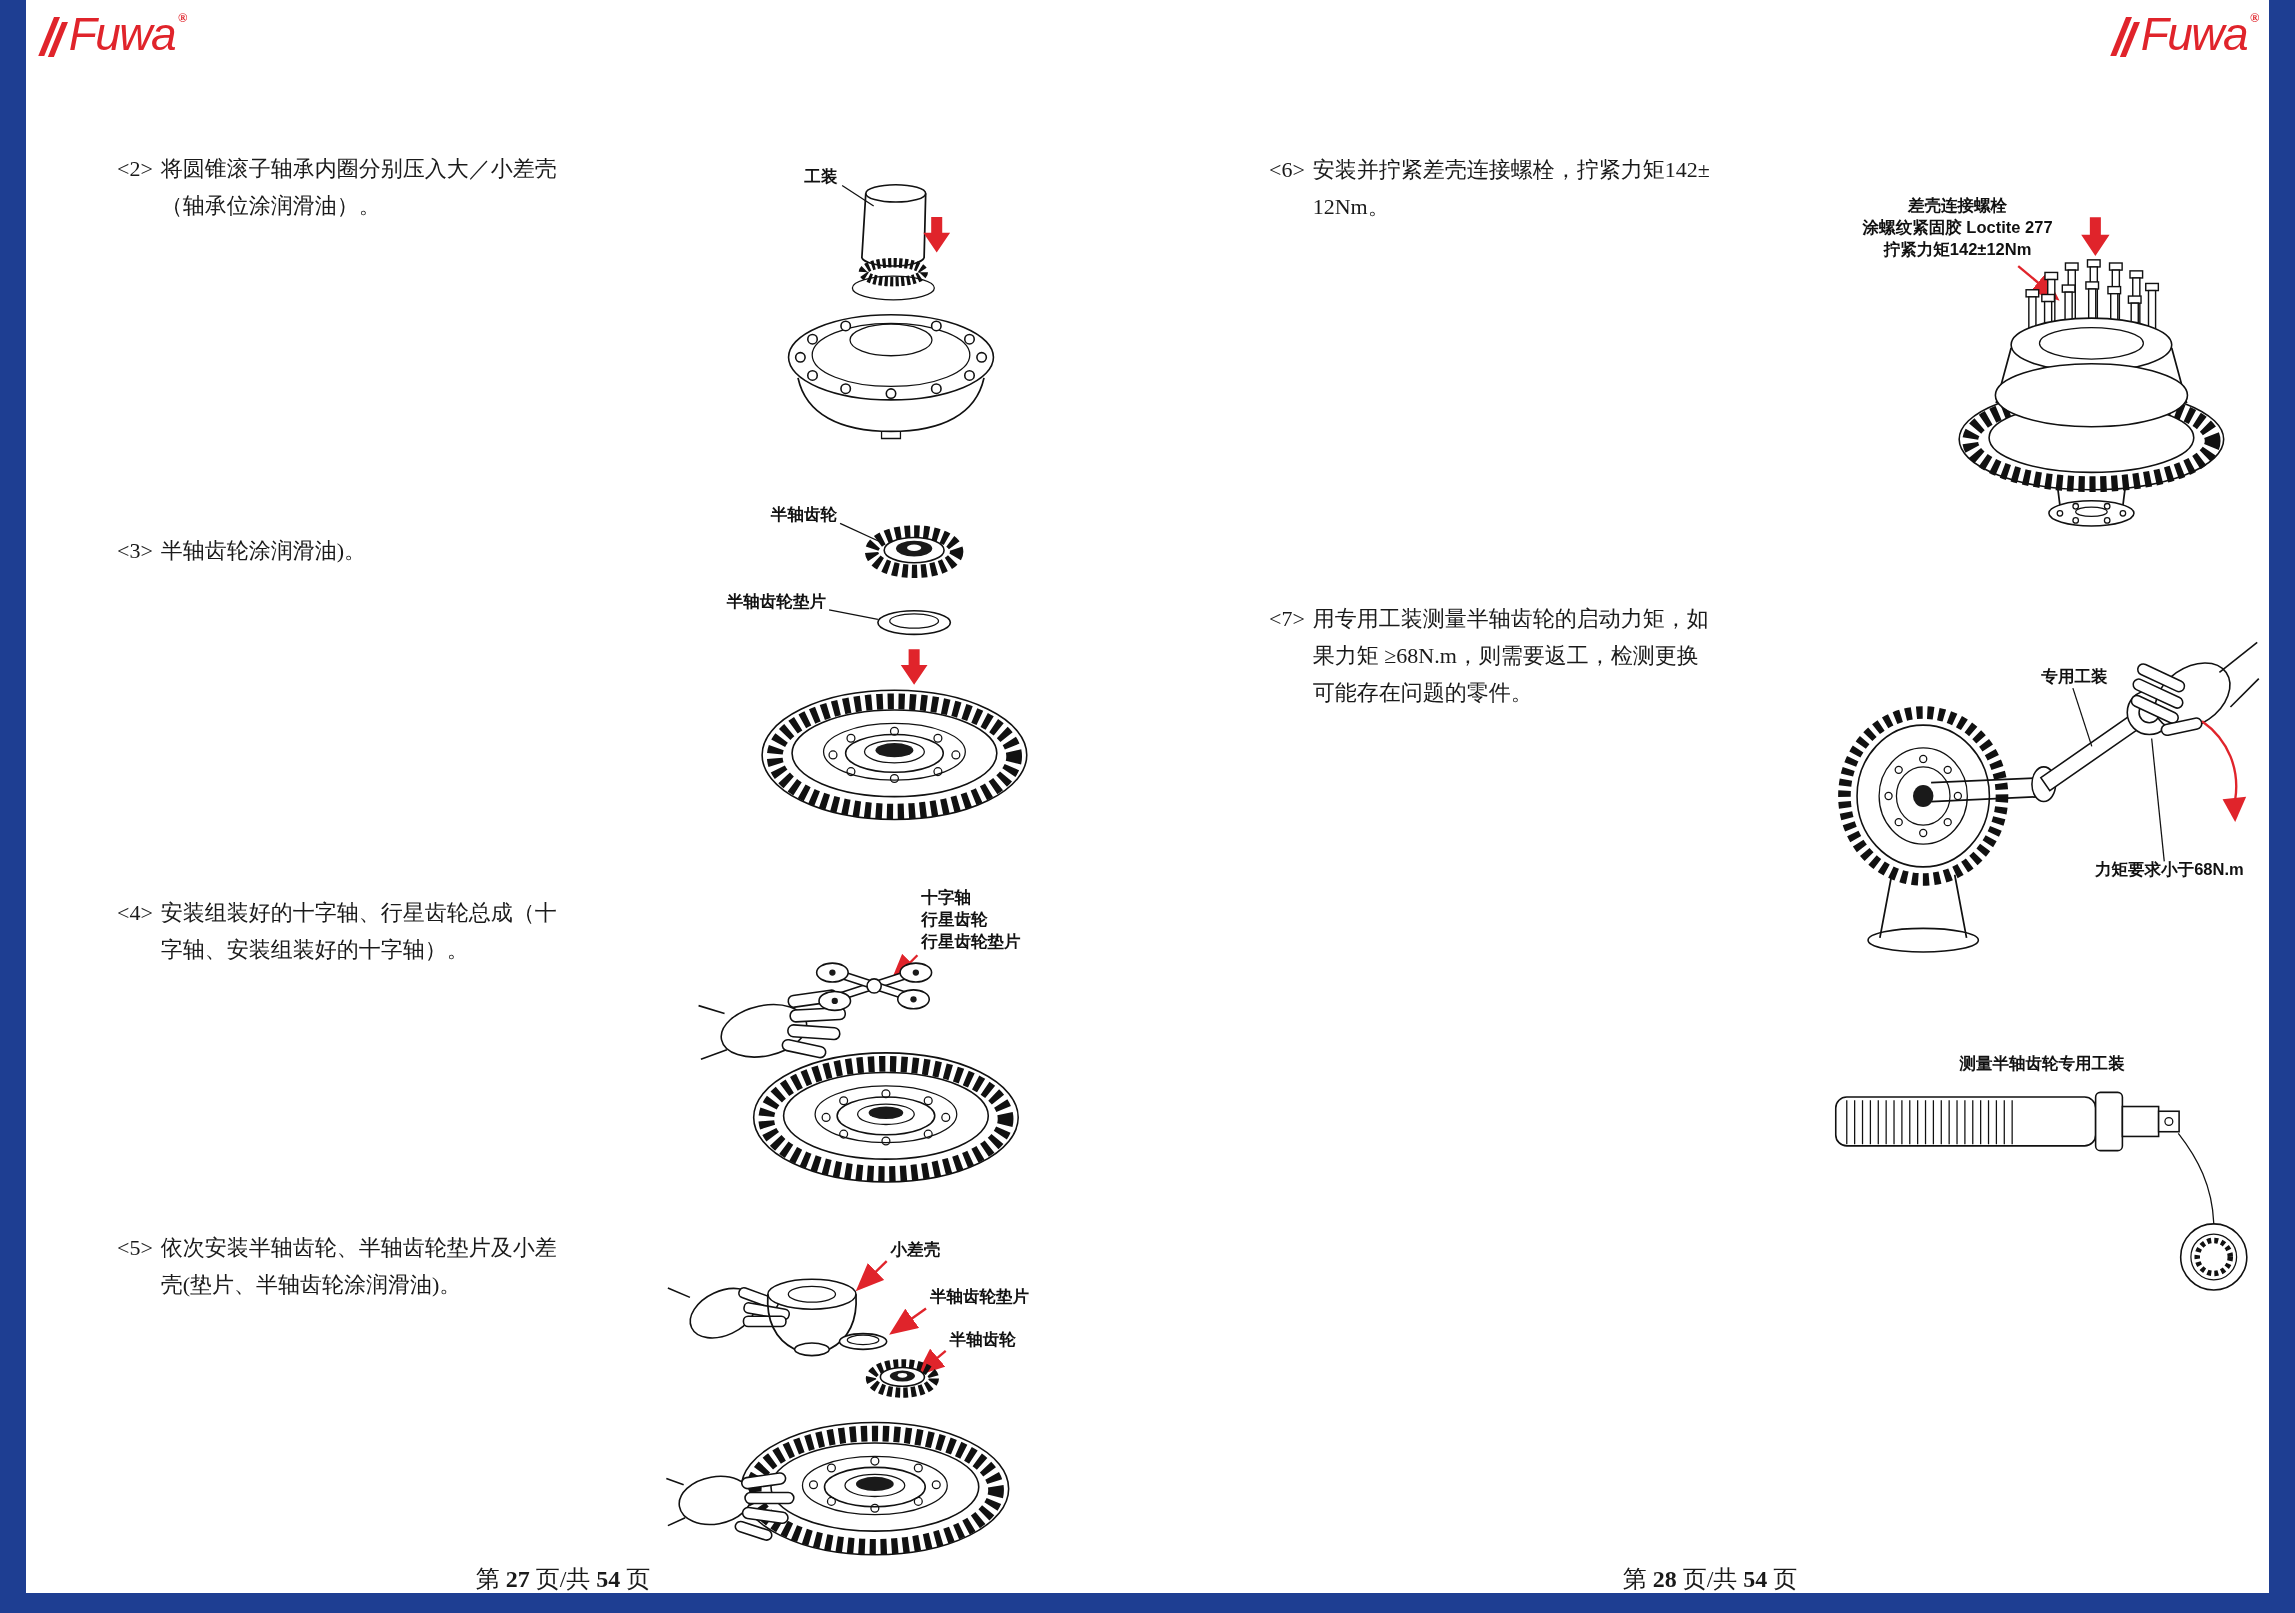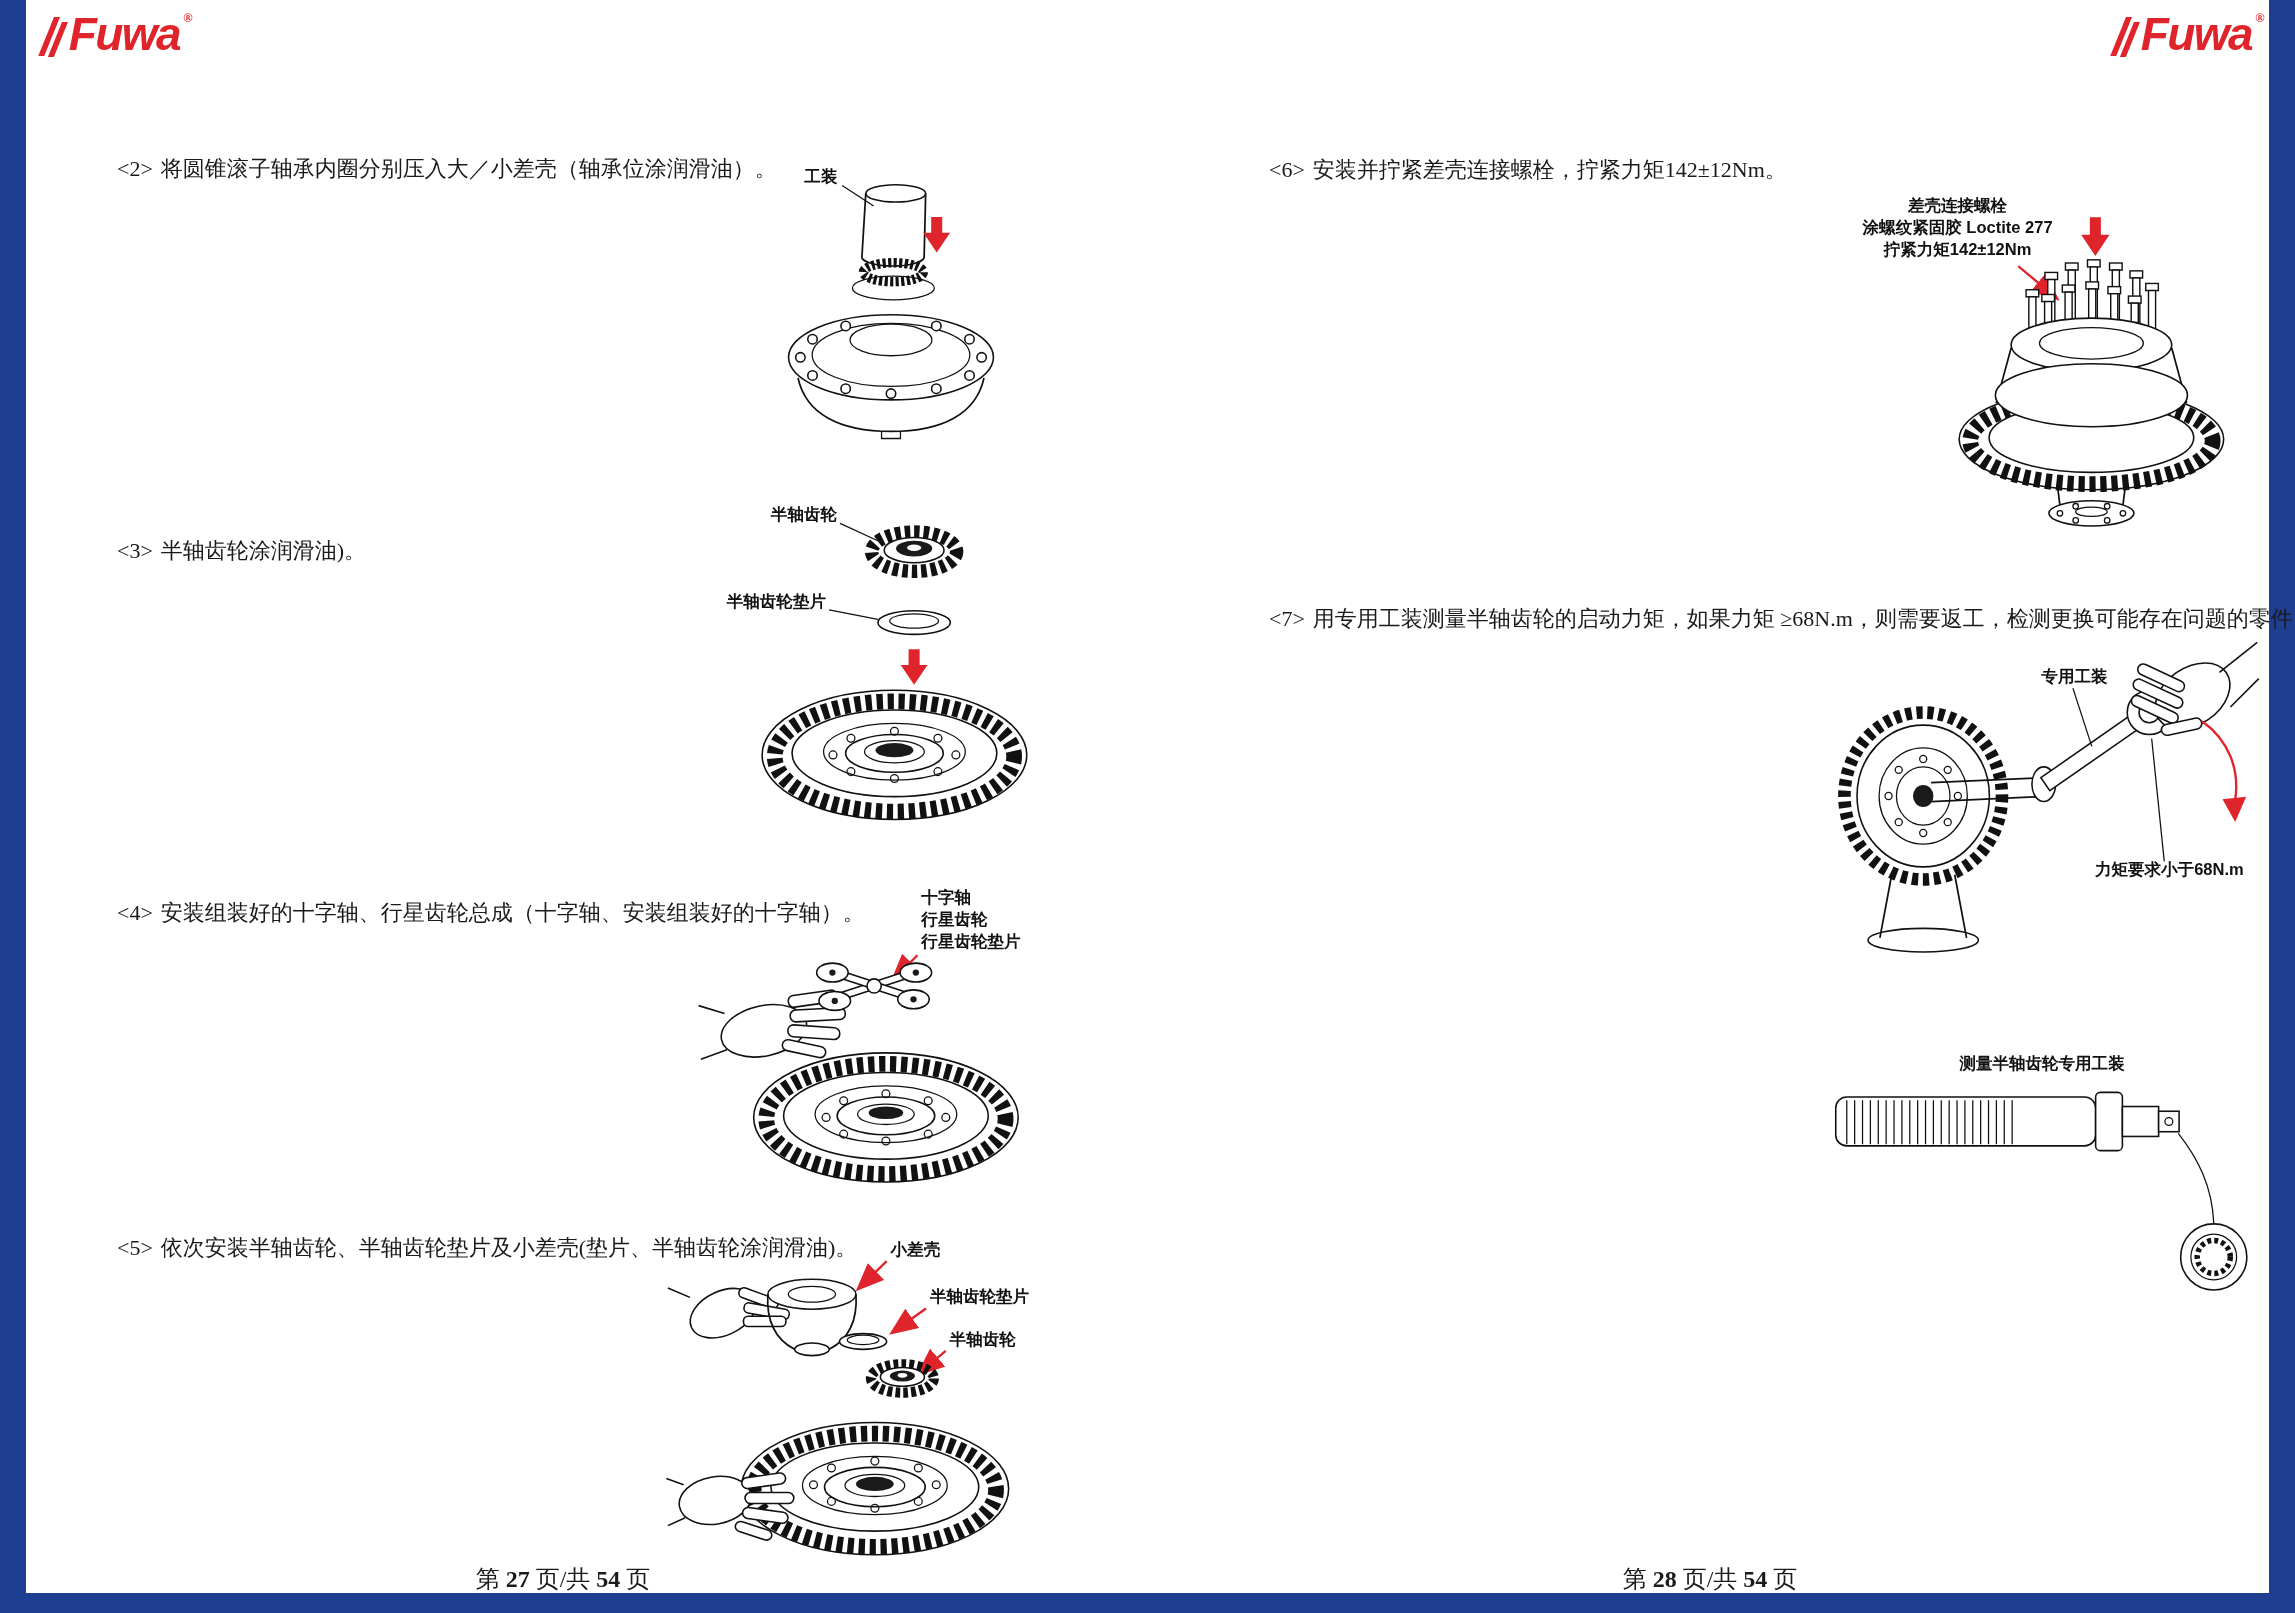--- a/index.html
+++ b/index.html
@@ -12,27 +12,27 @@
   .edge { position:absolute; background:var(--blue); }
   .edge-left { left:0; top:0; width:26px; height:100%; }
   .edge-right { right:0; top:0; width:26px; height:100%; }
   .edge-bottom { left:0; bottom:0; width:100%; height:20.5px; }
 
   .logo { position:absolute; display:flex; align-items:flex-start; color:var(--red); }
   .bars { display:flex; gap:3.9px; margin:6.3px 6.3px 0 0; transform:skewX(-22deg); }
   .bars i { display:block; width:6.3px; background:var(--red); }
   .bars i:nth-child(1) { height:39px; }
   .bars i:nth-child(2) { height:35px; margin-top:4.7px; }
-  .logo-text { font-family:"Liberation Sans","DejaVu Sans",sans-serif; font-weight:bold;
+  .logo-text { font-family:"Liberation Sans","DejaVu Sans",sans-serif; font-weight:normal;
                font-style:italic; font-size:46px; line-height:1; letter-spacing:-1.6px; }
   .reg { font-size:12.6px; font-weight:bold; margin:0 0 0 3.2px; }
 
   .step { position:absolute; display:flex; gap:7.9px; font-size:22px; line-height:37px; }
   .step .marker { white-space:nowrap; }
-  .stext { display:flex; flex-direction:row; }
+  .stext { display:flex; flex-direction:column; }
   .sline { display:block; white-space:nowrap; }
 
   .fig { position:absolute; }
   .fig svg { display:block; width:100%; height:100%; }
   .lbl { font:bold 21px "Liberation Sans","DejaVu Sans",sans-serif; fill:#111; }
   .ln   { fill:none; stroke:#111; stroke-width:2.2; }
   .thin { fill:none; stroke:#111; stroke-width:1.6; }
   .wht  { fill:#fff; stroke:#111; stroke-width:2; }
   .dark { fill:#1a1a1a; }
   .teeth{ fill:none; stroke:#111; }

